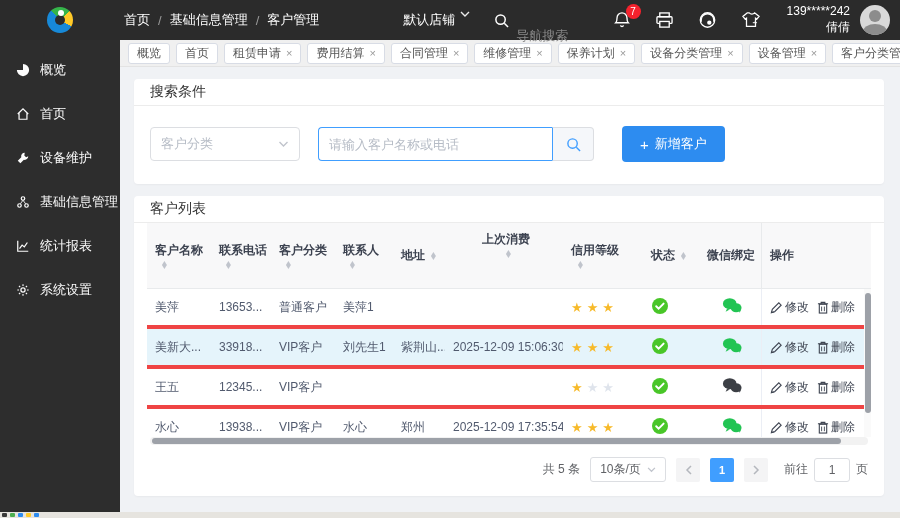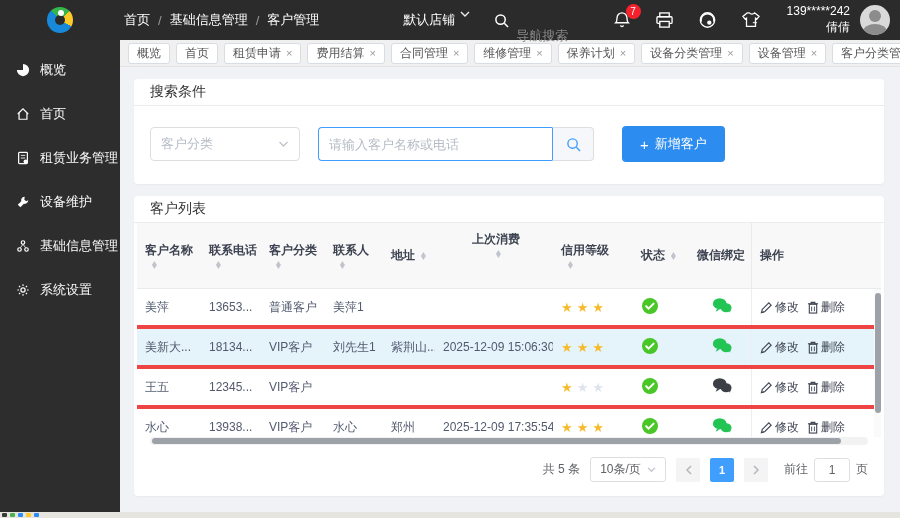--- a/index.html
+++ b/index.html
@@ -43,21 +43,21 @@
   .card-title { font-size:14px; color:#333; padding:4px 16px; border-bottom:1px solid #ececec; }
   .search-body { padding:20px 16px 22px; display:flex; align-items:center; }
   .sel { width:150px; height:34px; border:1px solid #dcdee2; border-radius:4px; display:flex; align-items:center; justify-content:space-between; padding:0 10px; color:#b6bcc6; font-size:13px; cursor:pointer; background:#fff; }
   .kw-group { display:flex; margin-left:18px; }
   .kw-input { width:234px; height:34px; border:1px solid #409eff; border-right:none; border-radius:4px 0 0 4px; padding:0 10px; font-size:13px; color:#333; outline:none; }
   .kw-input::placeholder { color:#b6bcc6; }
   .kw-btn { width:42px; height:34px; border:1px solid #dcdee2; border-left:1px solid #409eff; background:#f5f7fa; border-radius:0 4px 4px 0; display:flex; align-items:center; justify-content:center; cursor:pointer; }
   .add-btn { margin-left:28px; height:36px; padding:0 18px; background:#2d8cf0; border:none; border-radius:4px; color:#fff; font-size:13px; display:flex; align-items:center; gap:6px; cursor:pointer; }
 
   .table-card { margin-top:12px; position:relative; }
-  .tbl { margin:0 3px; position:relative; }
+  .tbl { margin:0 13px; position:relative; }
   .thead { display:flex; background:#f8f8f9; border-bottom:1px solid #e8eaec; min-height:66px; }
   .th { display:flex; align-items:center; padding:8px 4px 8px 8px; font-size:12px; font-weight:bold; color:#3c4250; flex-wrap:wrap; row-gap:2px; }
   .th.wrap { flex-direction:column; align-items:flex-start; justify-content:center; }
   .caret { display:flex; flex-direction:column; line-height:4px; margin-left:5px; }
   .th.wrap .caret { margin-left:6px; }
   .caret i { font-style:normal; color:#c0c4cc; font-size:7px; transform:scaleX(1.2); }
   .tbody { height:148px; overflow:hidden; position:relative; }
   .tr { display:flex; border-bottom:4px solid #ef4444; height:40px; align-items:center; background:#fff; }
   .tr.hl { background:#e5f4fb; }
   .td { font-size:12px; color:#515a6e; padding:0 4px 0 8px; white-space:nowrap; overflow:hidden; }
@@ -160,45 +160,44 @@
         <span class="ic">
           <svg width="14" height="14" viewBox="0 0 16 16">
             <path d="M2 8l6-6 6 6M3.5 7v7h9V7" fill="none" stroke="#fcfcfc" stroke-width="1.4"></path>
           </svg>
         </span>
         <span>首页</span>
       </div>
       <div class="side-item">
         <span class="ic">
           <svg width="14" height="14" viewBox="0 0 16 16">
-            <rect x="3" y="1.5" width="10" height="13" rx="1" fill="none" stroke="#fcfcfc" stroke-width="1.4"></rect>
-            <path d="M5.5 5h5M5.5 8h5" stroke="#fcfcfc"></path>
-            <circle cx="11" cy="12" r="2.4" fill="#fcfcfc"></circle>
-          </svg>
-        </span>
-        <span>租赁业务管理</span>
-      </div>
-      <div class="side-item">
-        <span class="ic">
-          <svg width="14" height="14" viewBox="0 0 16 16">
             <path d="M10 2a4 4 0 0 0-4 5L2 11l3 3 4-4a4 4 0 0 0 5-4l-2.5 1L9.5 5z" fill="#fcfcfc"></path>
           </svg>
         </span>
         <span>设备维护</span>
       </div>
       <div class="side-item">
         <span class="ic">
           <svg width="14" height="14" viewBox="0 0 16 16">
             <circle cx="8" cy="4" r="2" fill="none" stroke="#fcfcfc" stroke-width="1.4"></circle>
             <circle cx="4" cy="12" r="2" fill="none" stroke="#fcfcfc" stroke-width="1.4"></circle>
             <circle cx="12" cy="12" r="2" fill="none" stroke="#fcfcfc" stroke-width="1.4"></circle>
             <path d="M8 6l-3 4m3-4l3 4" stroke="#fcfcfc"></path>
           </svg>
         </span>
         <span>基础信息管理</span>
+      </div>
+      <div class="side-item">
+        <span class="ic">
+          <svg width="14" height="14" viewBox="0 0 16 16">
+            <path d="M2 2v12h12" stroke="#fcfcfc" fill="none" stroke-width="1.4"></path>
+            <path d="M4 11l3-4 2.5 2L13 4" fill="none" stroke="#fcfcfc" stroke-width="1.4"></path>
+          </svg>
+        </span>
+        <span>统计报表</span>
       </div>
       <div class="side-item">
         <span class="ic">
           <svg width="14" height="14" viewBox="0 0 16 16">
             <circle cx="8" cy="8" r="2.4" fill="none" stroke="#fcfcfc" stroke-width="1.4"></circle>
             <path d="M8 1.5v2M8 12.5v2M1.5 8h2M12.5 8h2M3.4 3.4l1.4 1.4M11.2 11.2l1.4 1.4M12.6 3.4l-1.4 1.4M4.8 11.2l-1.4 1.4" stroke="#fcfcfc" stroke-width="1.3"></path>
           </svg>
         </span>
         <span>系统设置</span>
       </div>
@@ -371,21 +370,21 @@
                       <path d="M1 3h11M4.5 3V1.5h4V3" stroke="#3f4552" stroke-width="1.2" fill="none"></path>
                       <rect x="2.5" y="3.5" width="8" height="9.5" fill="none" stroke="#3f4552" stroke-width="1.2"></rect>
                       <path d="M5 6v5M8 6v5" stroke="#3f4552"></path>
                     </svg>
                     <span>删除</span>
                   </span>
                 </div>
               </div>
               <div class="tr hl">
                 <div class="td" style="width:64px">美新大...</div>
-                <div class="td" style="width:60px">18134...</div>
+                <div class="td" style="width:60px">33918...</div>
                 <div class="td" style="width:64px">VIP客户</div>
                 <div class="td" style="width:58px">刘先生1</div>
                 <div class="td" style="width:52px">紫荆山...</div>
                 <div class="td" style="width:118px">2025-12-09 15:06:30</div>
                 <div class="td" style="width:80px"><span class="star">★</span><span class="star">★</span><span class="star">★</span></div>
                 <div class="td" style="width:56px"><svg width="18" height="18" viewBox="0 0 18 18">
                     <circle cx="9" cy="9" r="8" fill="#49c628"></circle>
                     <path d="M5.2 9.2l2.4 2.4 5-5" stroke="#fff" stroke-width="2" fill="none" stroke-linecap="round"></path>
                   </svg></div>
                 <div class="td" style="width:62px;text-align:center"><svg width="20" height="17" viewBox="0 0 22 18">

